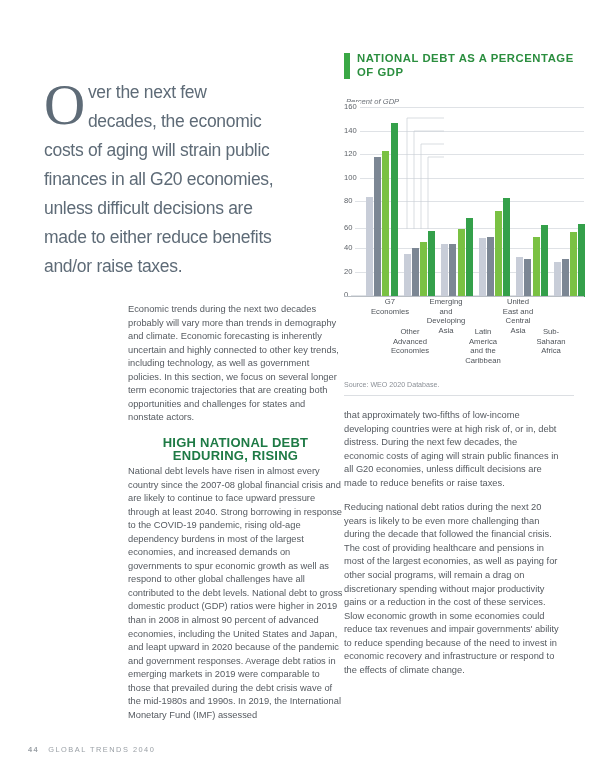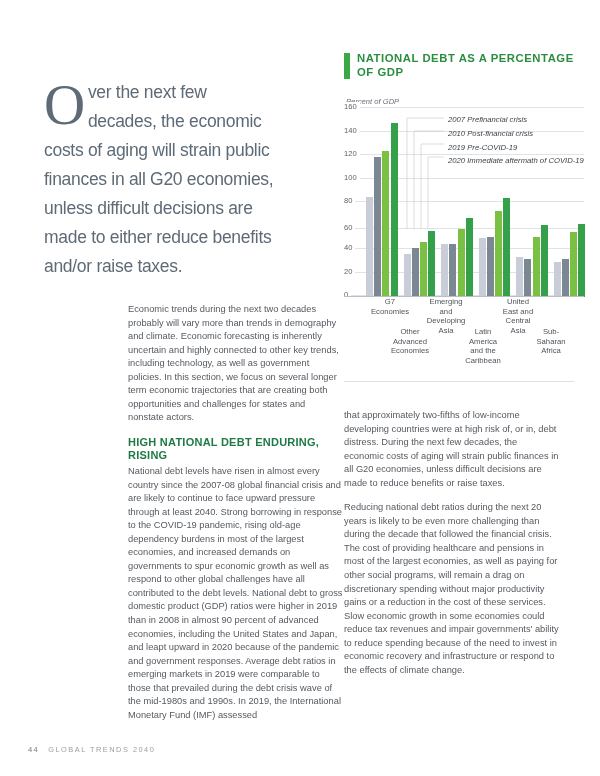--- a/index.html
+++ b/index.html
@@ -27,23 +27,24 @@
   .col{
     position:absolute;width:215px;
     font-size:9.3px;line-height:13.55px;color:#555a60;
     text-align:left;
   }
   .col p{margin:0 0 11px 0;}
   .col-left{left:128px;top:303px;}
   .col-right{left:344px;top:409px;}
 
   .subhead{
-    font-size:11px;font-weight:bold;color:#1e7a45;
+    font-size:13px;font-weight:bold;color:#1e7a45;
     letter-spacing:0.25px;margin:0 0 2px 0;
     font-family:"Liberation Sans", sans-serif;
+    text-align:center;
   }
 
   
   .panel{position:absolute;left:344px;top:52px;width:240px;}
   .panel-title{
     display:flex;align-items:flex-start;gap:7px;
     margin-bottom:18px;
   }
   .title-bar{
     width:6px;height:26px;background:#3aa845;flex:0 0 auto;margin-top:1px;
@@ -197,26 +198,20 @@
             <div class="bar" title="2020 Immediate aftermath of COVID-19: 62" style="height: 72.85px; background: rgb(52, 160, 74);"></div>
           </div>
         </div>
       <div class="baseline"></div>
       <svg class="leaders" id="leaders" viewBox="0 0 240 120">
           <path d="M100 9 H 63 V 120" stroke="#c9ced4" stroke-width="0.7" fill="none"></path>
           <path d="M100 22 H 70 V 120" stroke="#c9ced4" stroke-width="0.7" fill="none"></path>
           <path d="M100 35 H 77 V 120" stroke="#c9ced4" stroke-width="0.7" fill="none"></path>
           <path d="M100 48 H 84 V 120" stroke="#c9ced4" stroke-width="0.7" fill="none"></path>
         </svg>
-      <div class="legend" id="legend">
-          <div>2007 Prefinancial crisis</div>
-          <div>2010 Post-financial crisis</div>
-          <div>2019 Pre-COVID-19</div>
-          <div>2020 Immediate aftermath of COVID-19</div>
-        </div>
     </div>
 
     <div class="xlabels" id="xlabels">
         <div class="xl" style="left: 24px; top: 0px; width: 44px;">
           <div>G7</div>
           <div>Economies</div>
         </div>
         <div class="xl" style="left: 44px; top: 30px; width: 44px;">
           <div>Other</div>
           <div>Advanced</div>
@@ -240,20 +235,21 @@
           <div>Central</div>
           <div>Asia</div>
         </div>
         <div class="xl" style="left: 185px; top: 30px; width: 44px;">
           <div>Sub-</div>
           <div>Saharan</div>
           <div>Africa</div>
         </div>
       </div>
 
+    <div class="source">Source: WEO 2020 Database.</div>
     <div class="rule"></div>
   </div>
 
   <div class="footer">
     <span class="pg">44</span><span>GLOBAL TRENDS 2040</span>
   </div>
 
 </div>
 
 </body></html>

